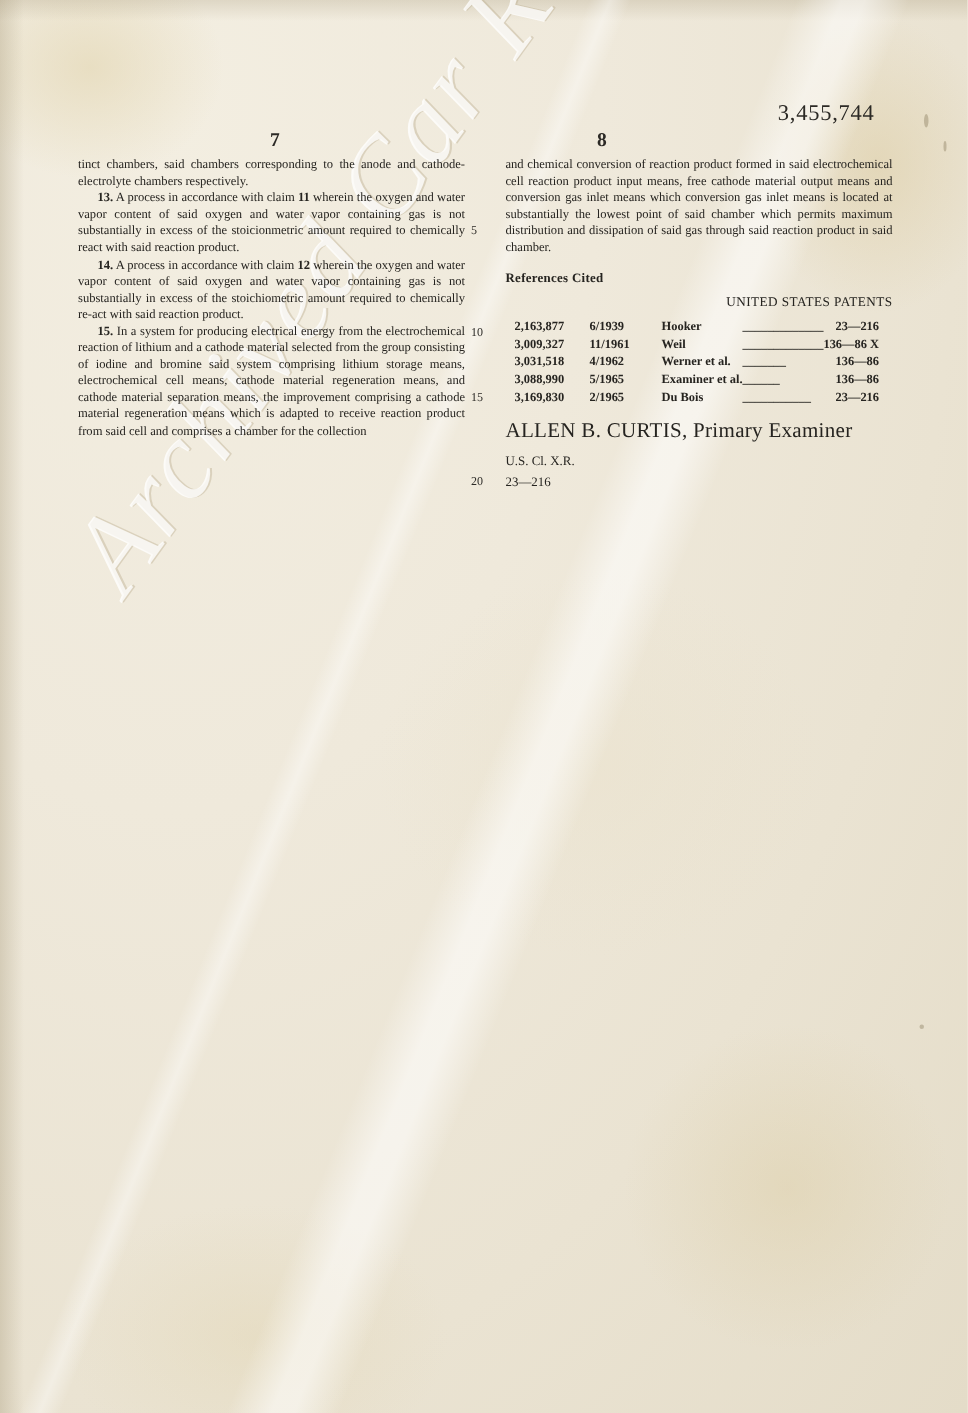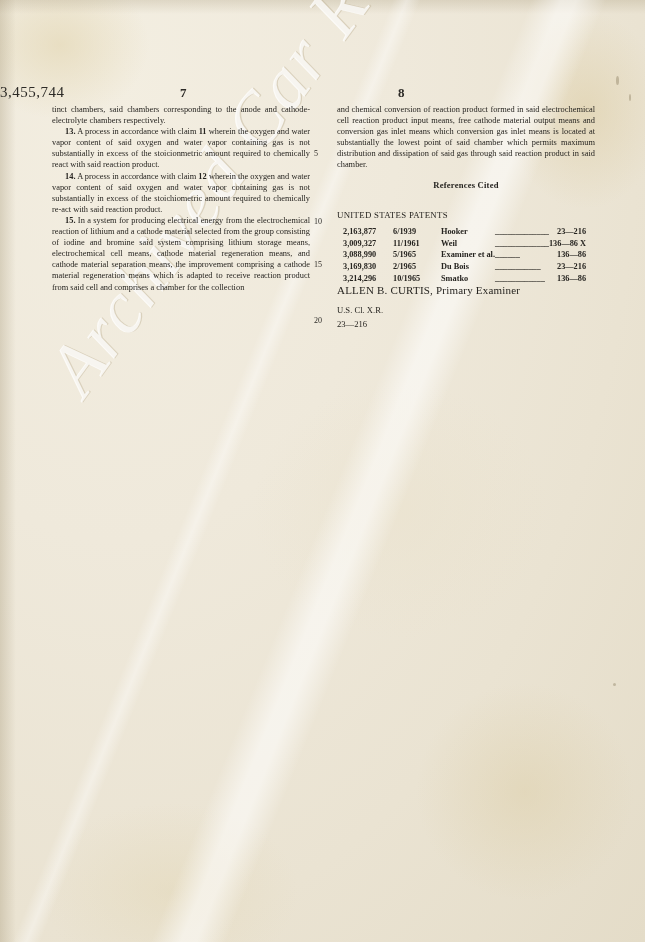--- a/index.html
+++ b/index.html
@@ -75,24 +75,24 @@
     width: 26px;
     background: linear-gradient(to right, rgba(255,255,255,0) 0%, rgba(255,255,255,.4) 50%, rgba(255,255,255,0) 100%);
   }
 
   .content {
     position: relative;
     z-index: 5;
   }
   .patent-number {
     position: absolute;
-    top: 84px;
+    top: 68px;
     left: 0;
     width: 583px;
-    text-align: left;
+    text-align: right;
     font-size: 15px;
     letter-spacing: 0.5px;
     color: #2c2a26;
   }
   .colnum {
     position: absolute;
     top: 85px;
     font-size: 13px;
     font-weight: bold;
     color: #2c2a26;
@@ -122,28 +122,27 @@
   
   .linenum {
     position: absolute;
     left: 314px;
     font-size: 8px;
     color: #2c2a26;
   }
 
   .refs-title {
     margin-top: 9px;
-    text-align: center;
     font-size: 8.6px;
     font-weight: bold;
     letter-spacing: 0.2px;
   }
   .us-pat-title {
-    margin-top: 19px;
-    text-align: left;
+    margin-top: 5px;
+    text-align: right;
     font-size: 8.8px;
     letter-spacing: 0.3px;
   }
   table.refs {
     margin-top: 5px;
     margin-left: 6px;
     border-collapse: collapse;
     font-size: 8.3px;
     color: #262420;
   }
@@ -153,21 +152,22 @@
     vertical-align: baseline;
     font-weight: bold;
   }
   td.num { width: 50px; }
   td.date { width: 48px; text-align: left; padding-left: 8px; }
   td.name { padding-left: 6px; }
   .dots { letter-spacing: 0px; }
   td.cls { text-align: right; padding-left: 4px; }
 
   .examiner {
-    font-size: 11px;
+    margin-top: 11px;
+    font-size: 14px;
     letter-spacing: 0.2px;
   }
   .uscl {
     margin-top: 9px;
     font-size: 8.6px;
     padding-right: 40px;
   }
   .uscl-val {
     margin-top: 3px;
     font-size: 8.6px;
@@ -234,39 +234,39 @@
           <td class="cls">23—216</td>
         </tr>
         <tr>
           <td class="num">3,009,327</td>
           <td class="date">11/1961</td>
           <td class="name">Weil</td>
           <td class="dots">_____________</td>
           <td class="cls">136—86 X</td>
         </tr>
         <tr>
+          <td class="num">3,031,518</td>
+          <td class="date">4/1962</td>
+          <td class="name">Werner et al.</td>
+          <td class="dots">_______</td>
+          <td class="cls">136—86</td>
+        </tr>
+        <tr>
           <td class="num">3,088,990</td>
           <td class="date">5/1965</td>
           <td class="name">Examiner et al.</td>
           <td class="dots">______</td>
           <td class="cls">136—86</td>
         </tr>
         <tr>
           <td class="num">3,169,830</td>
           <td class="date">2/1965</td>
           <td class="name">Du Bois</td>
           <td class="dots">___________</td>
           <td class="cls">23—216</td>
-        </tr>
-        <tr>
-          <td class="num">3,214,296</td>
-          <td class="date">10/1965</td>
-          <td class="name">Smatko</td>
-          <td class="dots">____________</td>
-          <td class="cls">136—86</td>
         </tr>
       </tbody>
         </table>
 
       <div class="examiner">ALLEN B. CURTIS, Primary Examiner</div>
       <div class="uscl">U.S. Cl. X.R.</div>
       <div class="uscl-val">23—216</div>
     </div>
   </div>
 </div>

